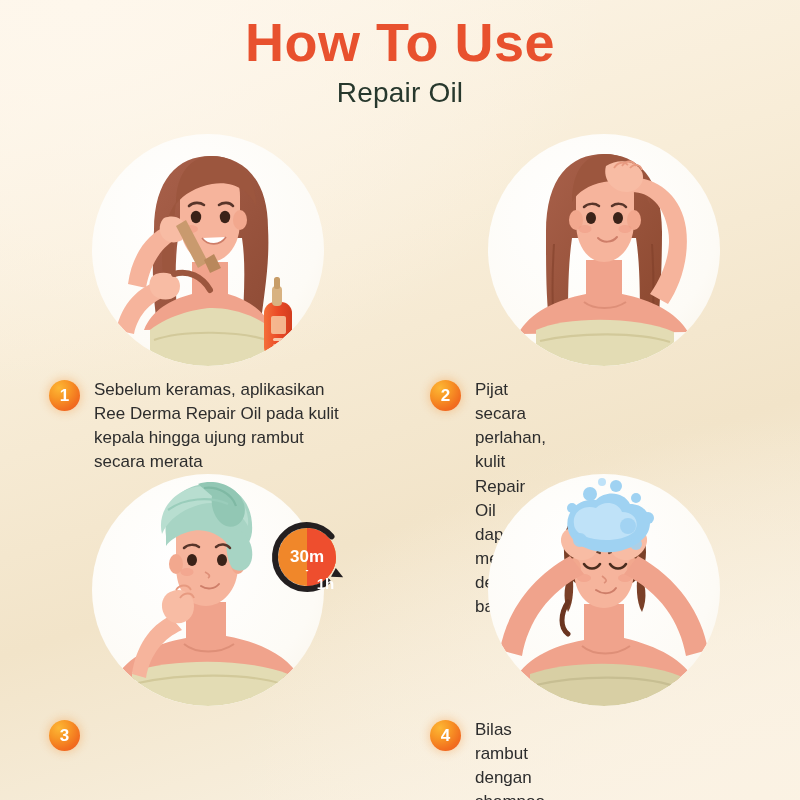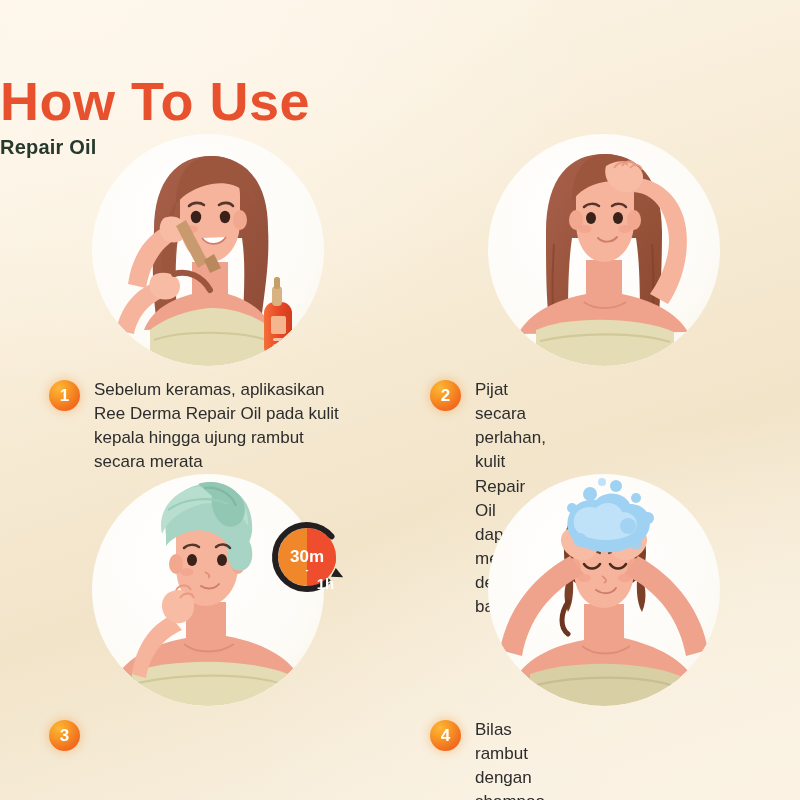--- a/index.html
+++ b/index.html
@@ -16,34 +16,34 @@
     width: 800px;
     height: 800px;
     background:
       radial-gradient(120% 90% at 10% 0%, #FEF7EC 0%, rgba(254,247,236,0) 55%),
       radial-gradient(110% 80% at 95% 100%, #FBF2E3 0%, rgba(251,242,227,0) 60%),
       linear-gradient(162deg, #FDF6EA 0%, #F8EDD8 34%, #F2E4C9 62%, #F7EEDC 84%, #FBF4E8 100%);
     overflow: hidden;
   }
 
   
-  .header { padding-top: 30px; text-align: left; margin-top: 43px; }
+  .header { padding-top: 14px; text-align: center; }
 
   .main-title {
     font-size: 54px;
     font-weight: bold;
     letter-spacing: 0.5px;
     line-height: 1.06;
     color: #E8512E;
   }
 
   .sub-title {
     margin-top: 6px;
-    font-size: 20px;
-    font-weight: bold;
+    font-size: 28px;
+    font-weight: normal;
     letter-spacing: 0.2px;
     color: #27382D;
   }
 
   
   .grid {
     position: absolute;
     top: 134px;
     left: 0;
     width: 800px;

